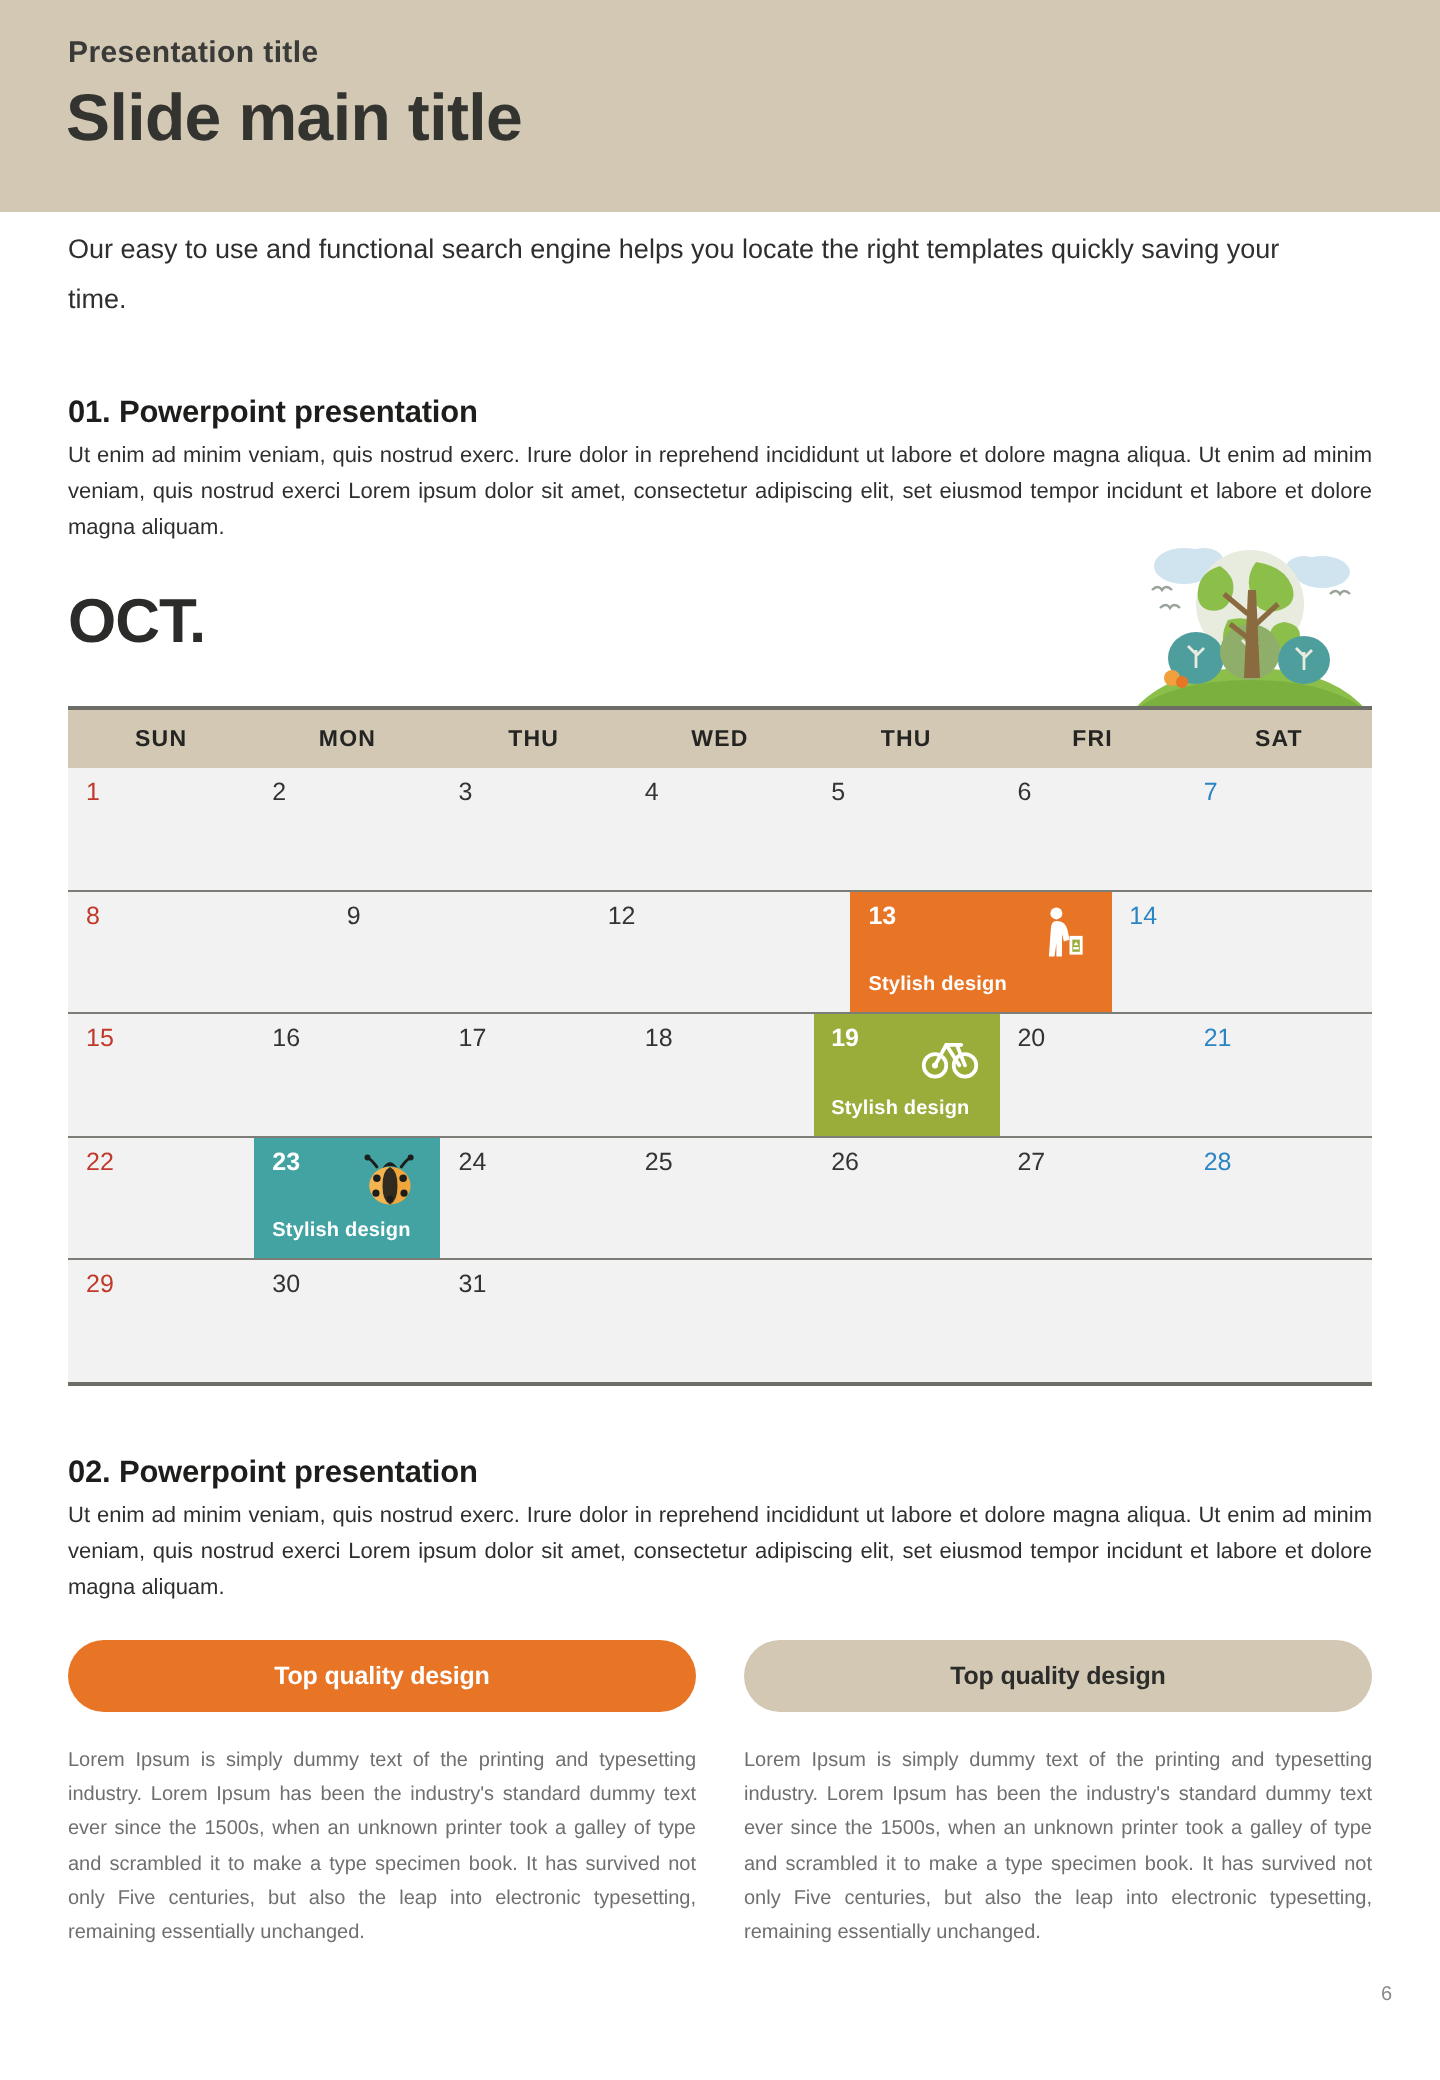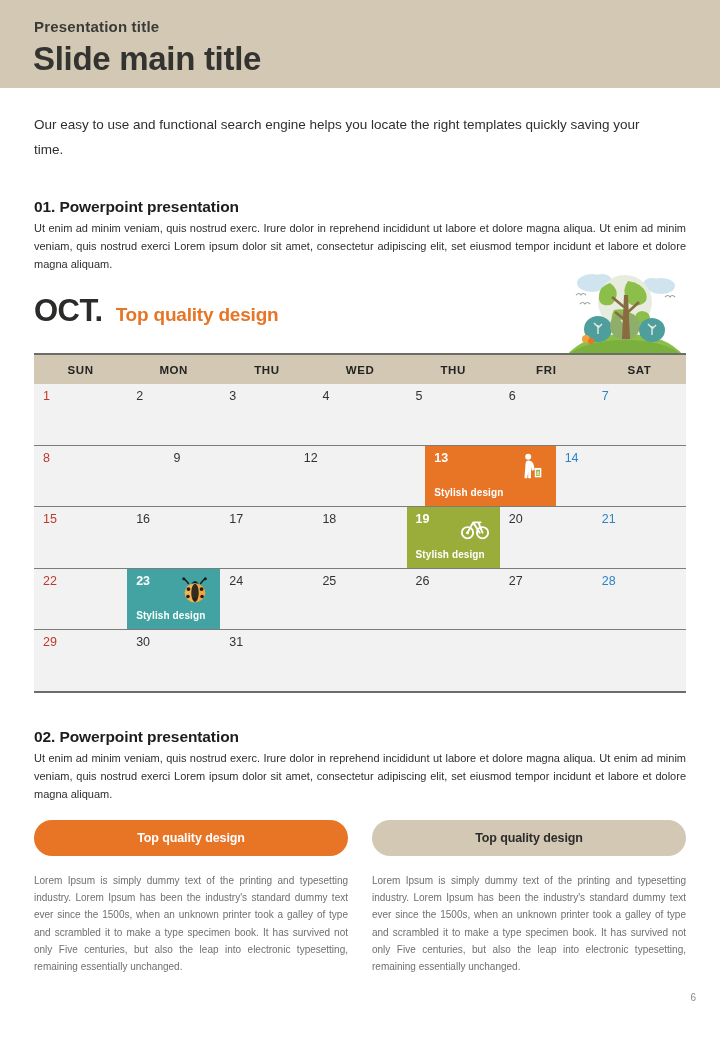--- a/index.html
+++ b/index.html
@@ -7,21 +7,21 @@
     width:720px;height:1040px;
     background:#ffffff;
     font-family:"Liberation Sans", sans-serif;
     color:#2b2b2b;
     overflow:hidden;
     position:relative;
   }
 
   
   .header-band{
-    position:absolute;left:0;top:0;width:720px;height:88px;
+    position:absolute;left:0;top:0;width:720px;height:106px;
     background:#d2c8b4;
   }
   .header-eyebrow{
     position:absolute;left:34px;top:18px;
     font-size:15px;font-weight:bold;letter-spacing:.2px;
     color:#3a3a38;
   }
   .header-title{
     position:absolute;left:33px;top:40px;
     font-size:33px;font-weight:bold;letter-spacing:-.3px;
@@ -42,21 +42,21 @@
   .sec-body{
     position:absolute;left:34px;width:652px;
     font-size:11px;line-height:1.62;color:#2e2e2e;text-align:justify;
   }
   #sec1-title{top:198px;}
   #sec1-body{top:220px;}
   #sec2-title{top:728px;}
   #sec2-body{top:750px;}
 
   
-  .month-row{position:absolute;left:34px;top:293px;display:flex;align-items:baseline;gap:13px;}
+  .month-row{position:absolute;left:34px;top:293px;display:flex;align-items:baseline;gap:24px;flex-direction:column;}
   .month-name{font-size:31px;font-weight:bold;color:#2b2b29;letter-spacing:-.5px;}
   .month-tag{font-size:19px;font-weight:bold;color:#e87425;letter-spacing:-.2px;}
 
   
   .illus{position:absolute;left:566px;top:267px;width:118px;height:89px;overflow:hidden;}
 
   
   .cal{
     position:absolute;left:34px;top:353px;width:652px;
     border-top:2px solid #6d6d68;

